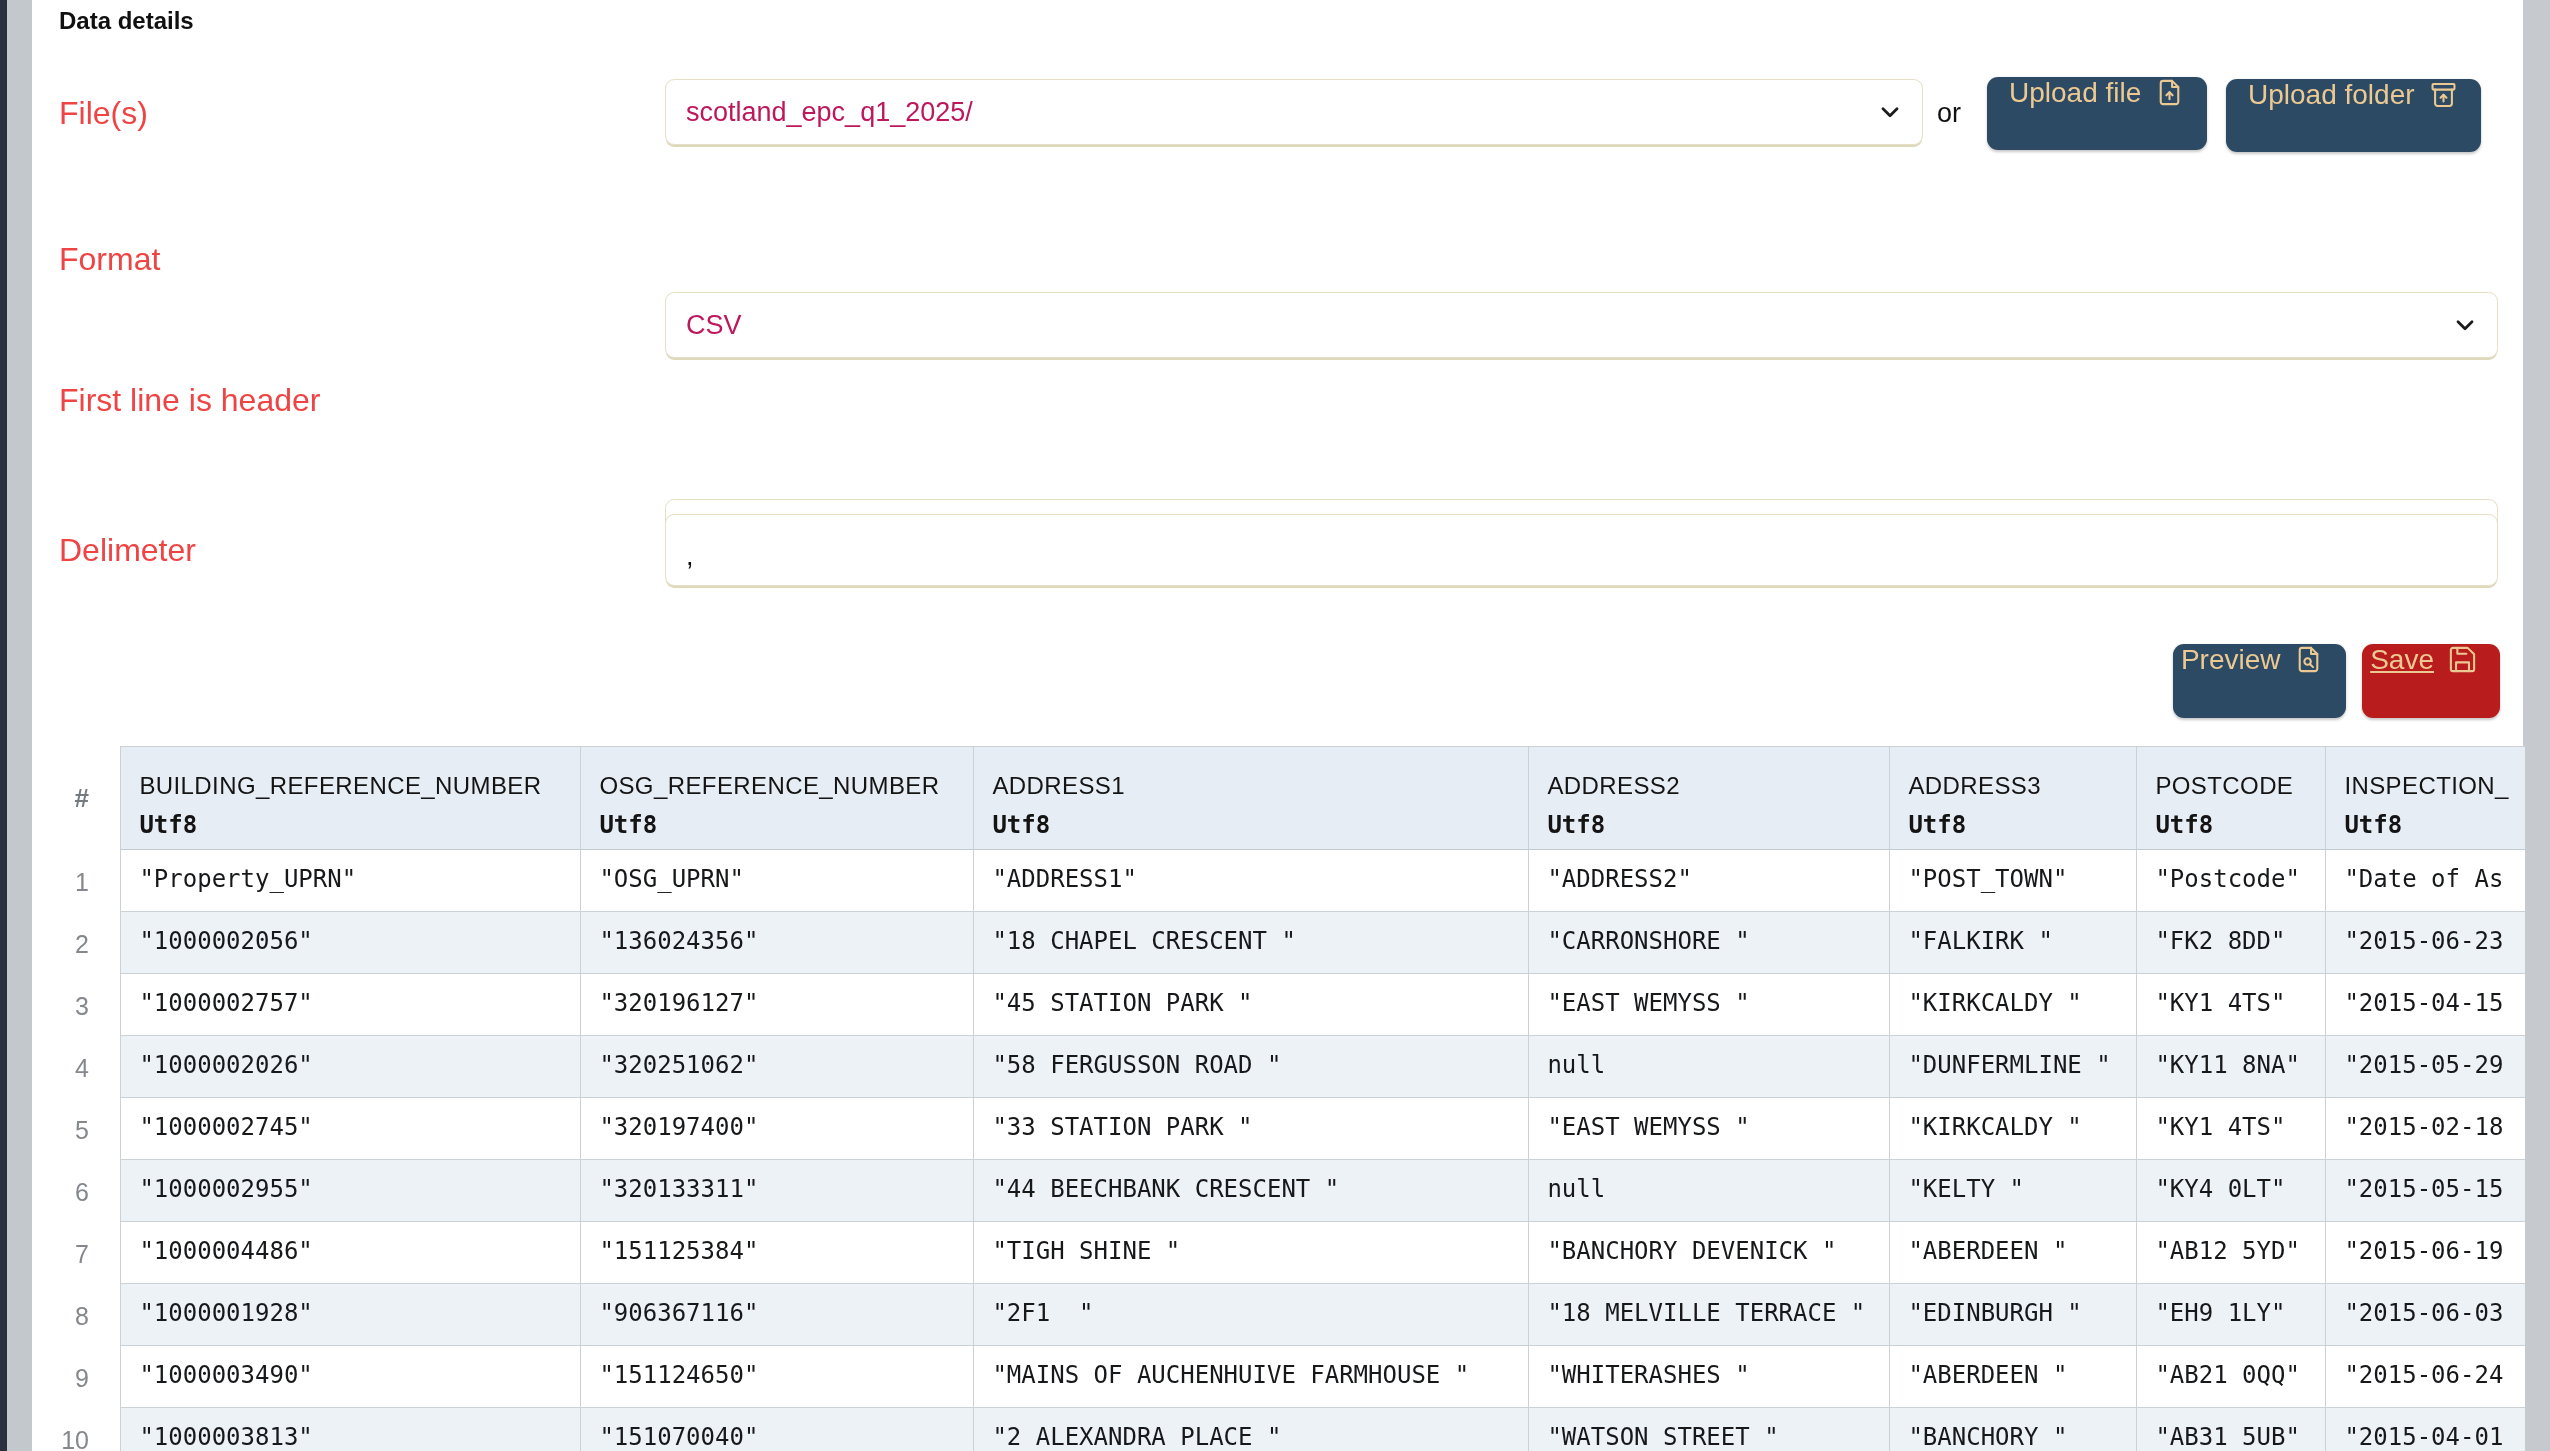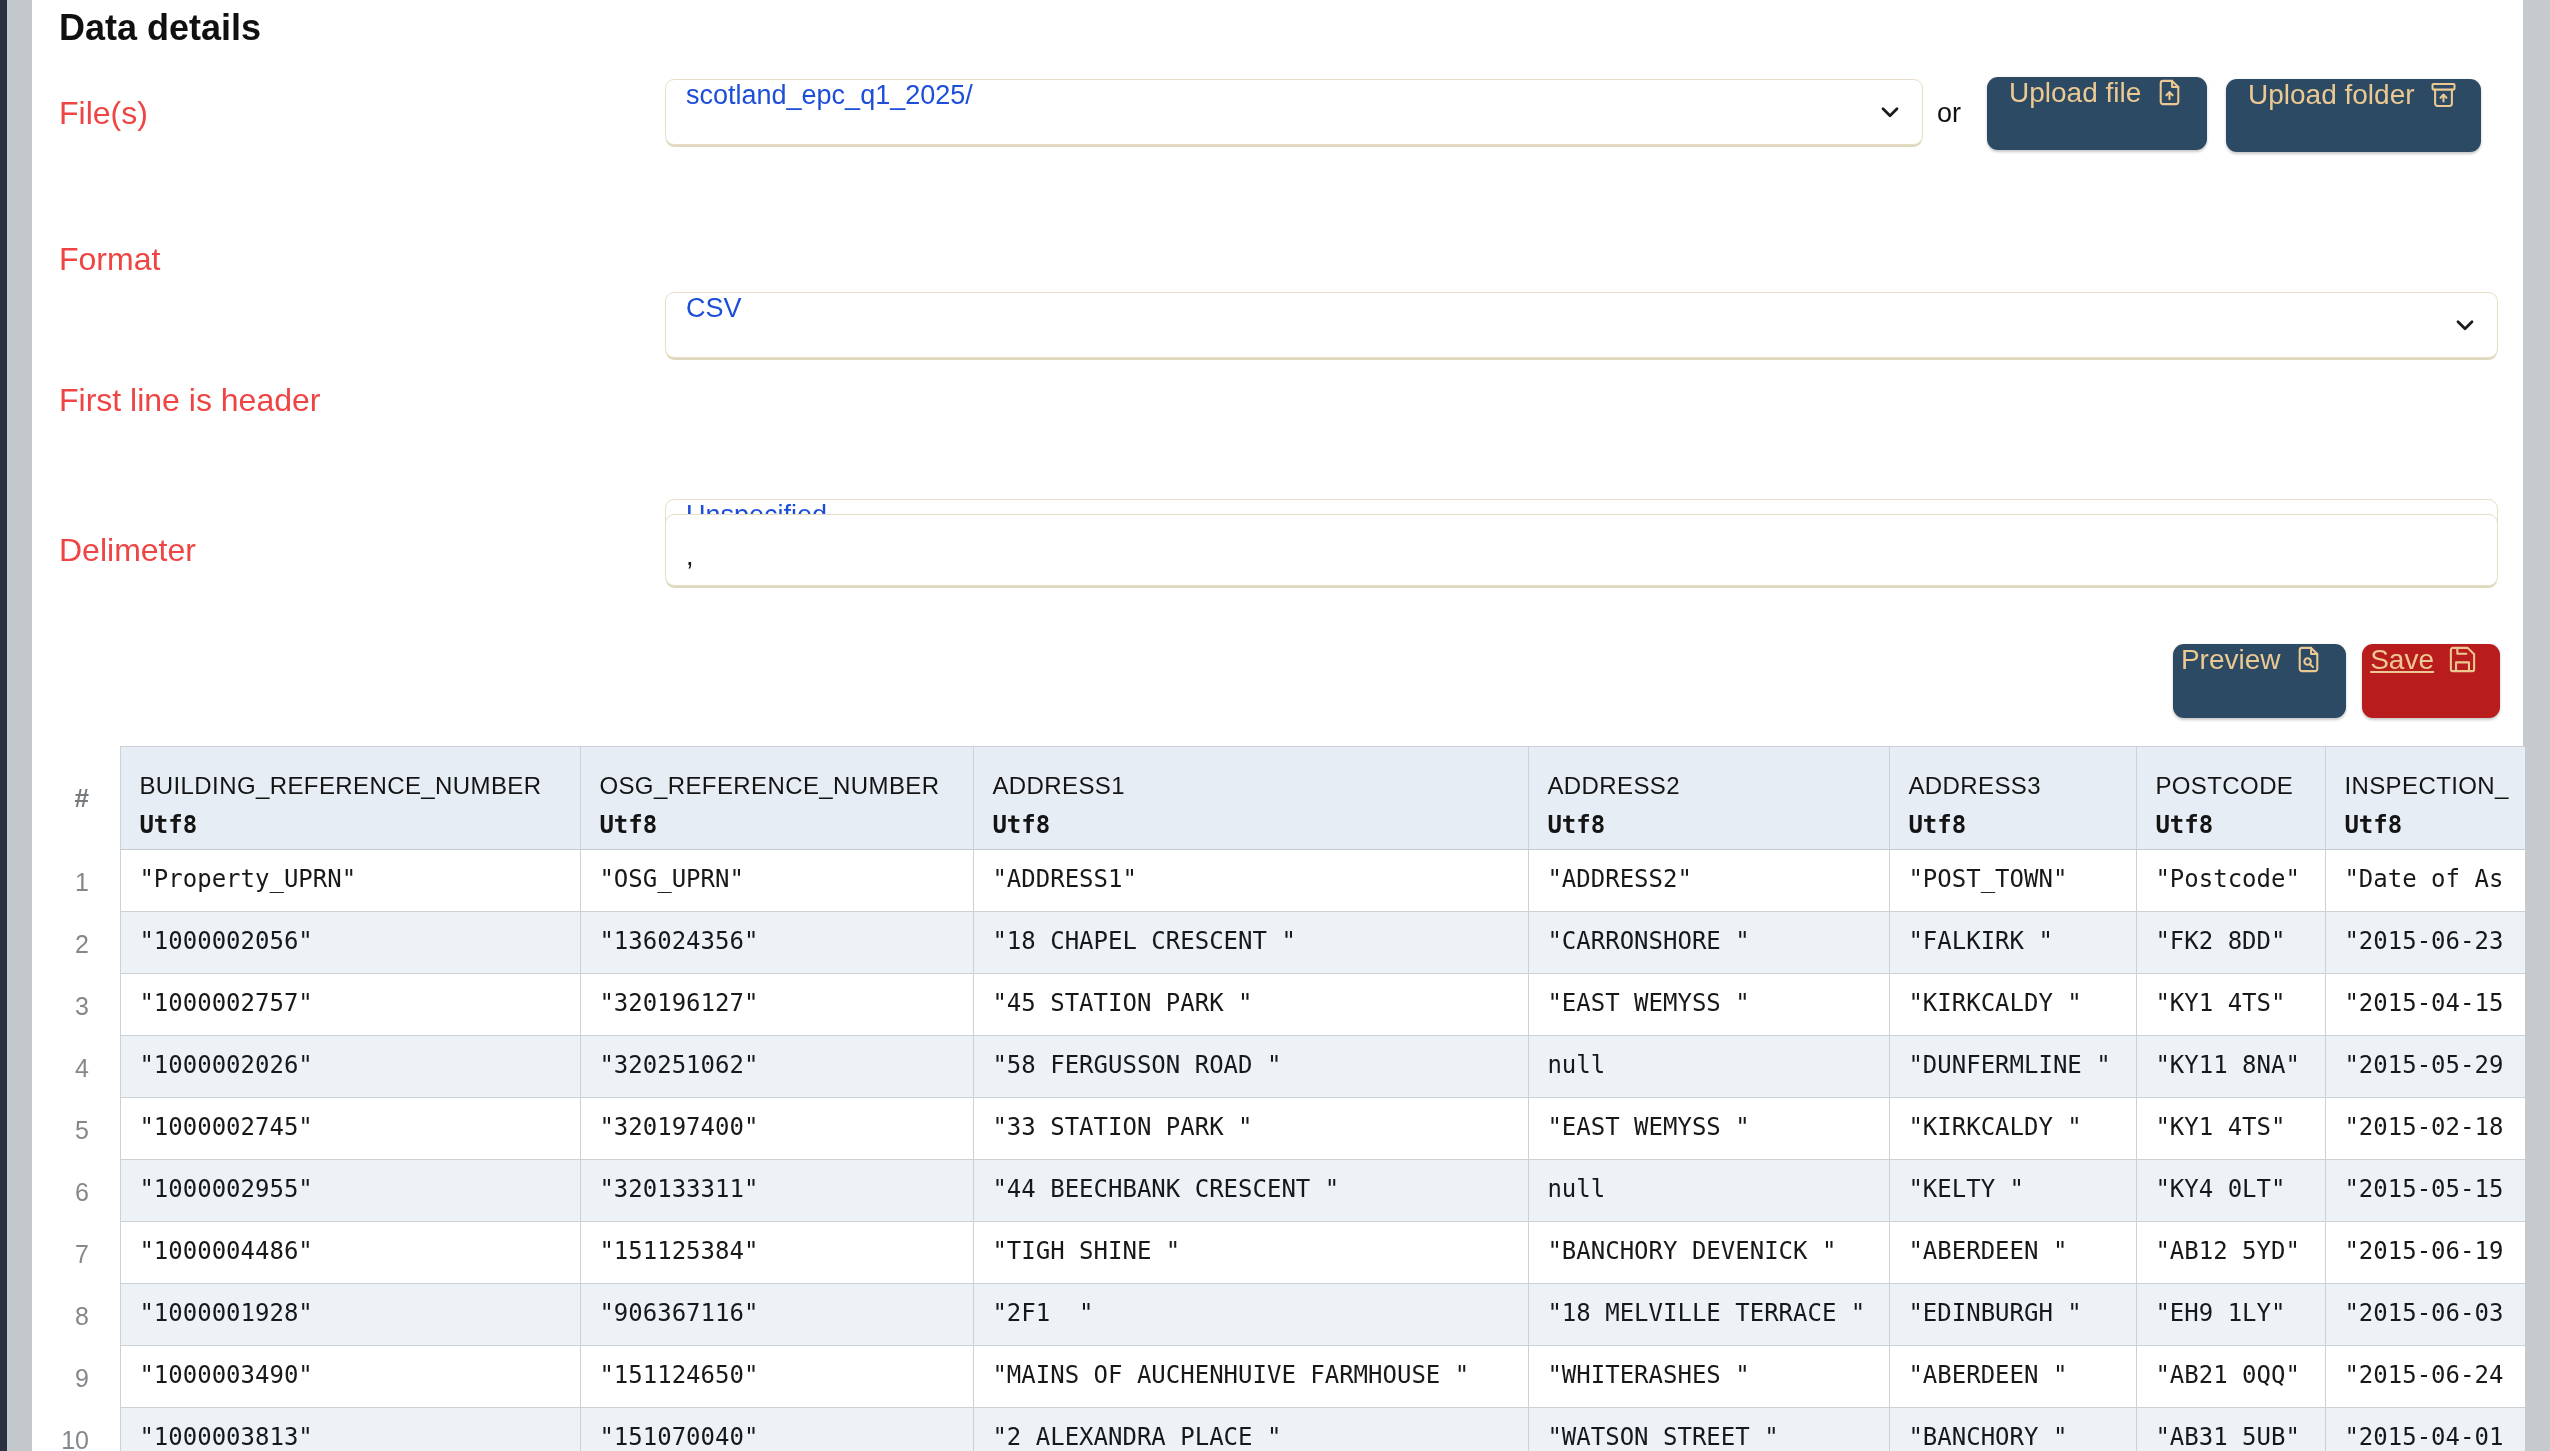--- a/index.html
+++ b/index.html
@@ -7,32 +7,32 @@
     position:relative;width:2550px;height:1452px;overflow:hidden;background:#ffffff;
     font-family:"Liberation Sans",sans-serif;color:#161616;
   }
   .abs{position:absolute;}
   
   .edge-dark{left:0;top:0;width:7.4px;height:1452px;background:#2a3040;}
   .edge-gray{left:7.4px;top:0;width:25px;height:1452px;background:#c3c8cd;}
   
   .scroll-track{left:2523px;top:0;width:28px;height:1452px;background:#c6cacf;}
 
-  .page-title{left:59px;top:7.4px;font-size:36px;font-weight:bold;color:#101010;}
+  .page-title{left:59px;top:7.4px;font-size:24px;font-weight:bold;color:#101010;}
 
   .field-label{left:59px;width:589px;font-size:32px;color:#ef4444;display:flex;align-items:center;}
   .lbl-files{top:77px;height:73px;}
   .lbl-format{top:226px;height:66px;}
   .lbl-firstline{top:367px;height:66px;}
   .lbl-delim{top:514px;height:72px;}
 
   .select{
     background:#fff;border:1.8px solid #e6dfc5;border-radius:9.2px;box-sizing:border-box;
-    box-shadow:0 2.8px 0 -0.9px #ded8bd;font-size:27px;color:#1d4ed8;
-    display:flex;padding-left:20px;cursor:pointer;position:relative;
+    box-shadow:0 2.8px 0 -0.9px #ded8bd;font-size:27px;color:#be185d;
+    display:flex;align-items:center;padding-left:20px;cursor:pointer;position:relative;
   }
   .select .chev{position:absolute;right:18.4px;top:50%;transform:translateY(-50%);display:flex;}
   .sel-files{left:665px;top:79px;width:1258px;height:66px;}
   .sel-format{left:665px;top:226px;width:1833px;height:66px;}
   .sel-firstline{left:665px;top:367px;width:1833px;height:66px;}
 
   .or-label{left:1937px;top:77px;height:73px;display:flex;align-items:center;font-size:27px;color:#111;}
 
   .btn{
     display:flex;gap:13px;height:73px;padding:0 22px;border-radius:11px;

